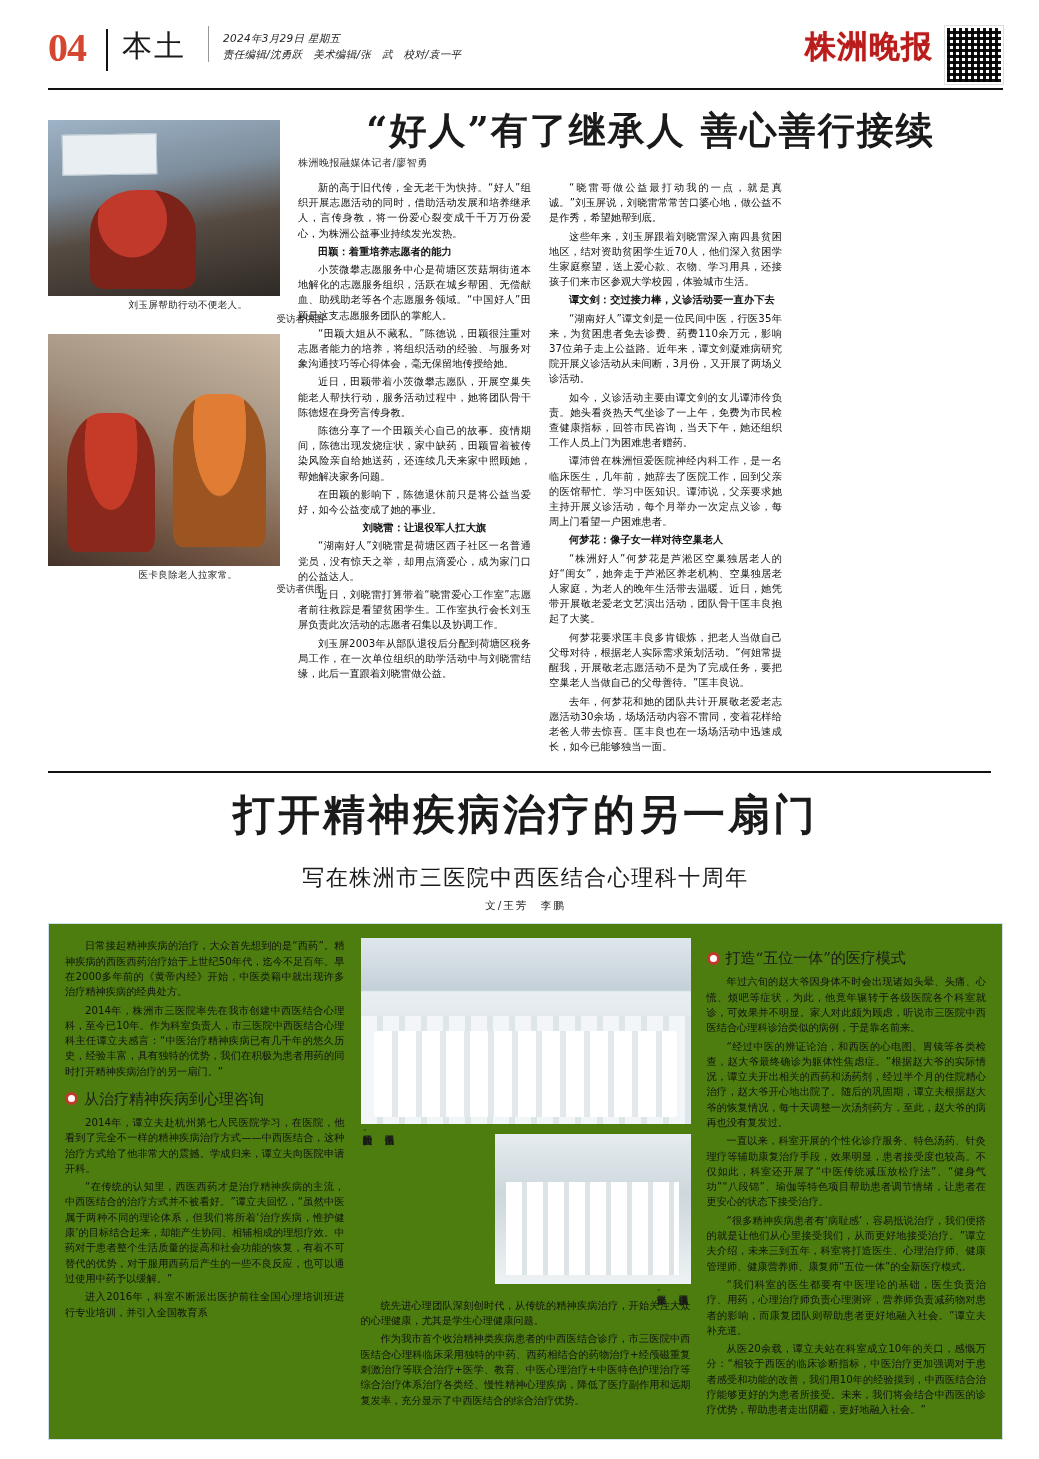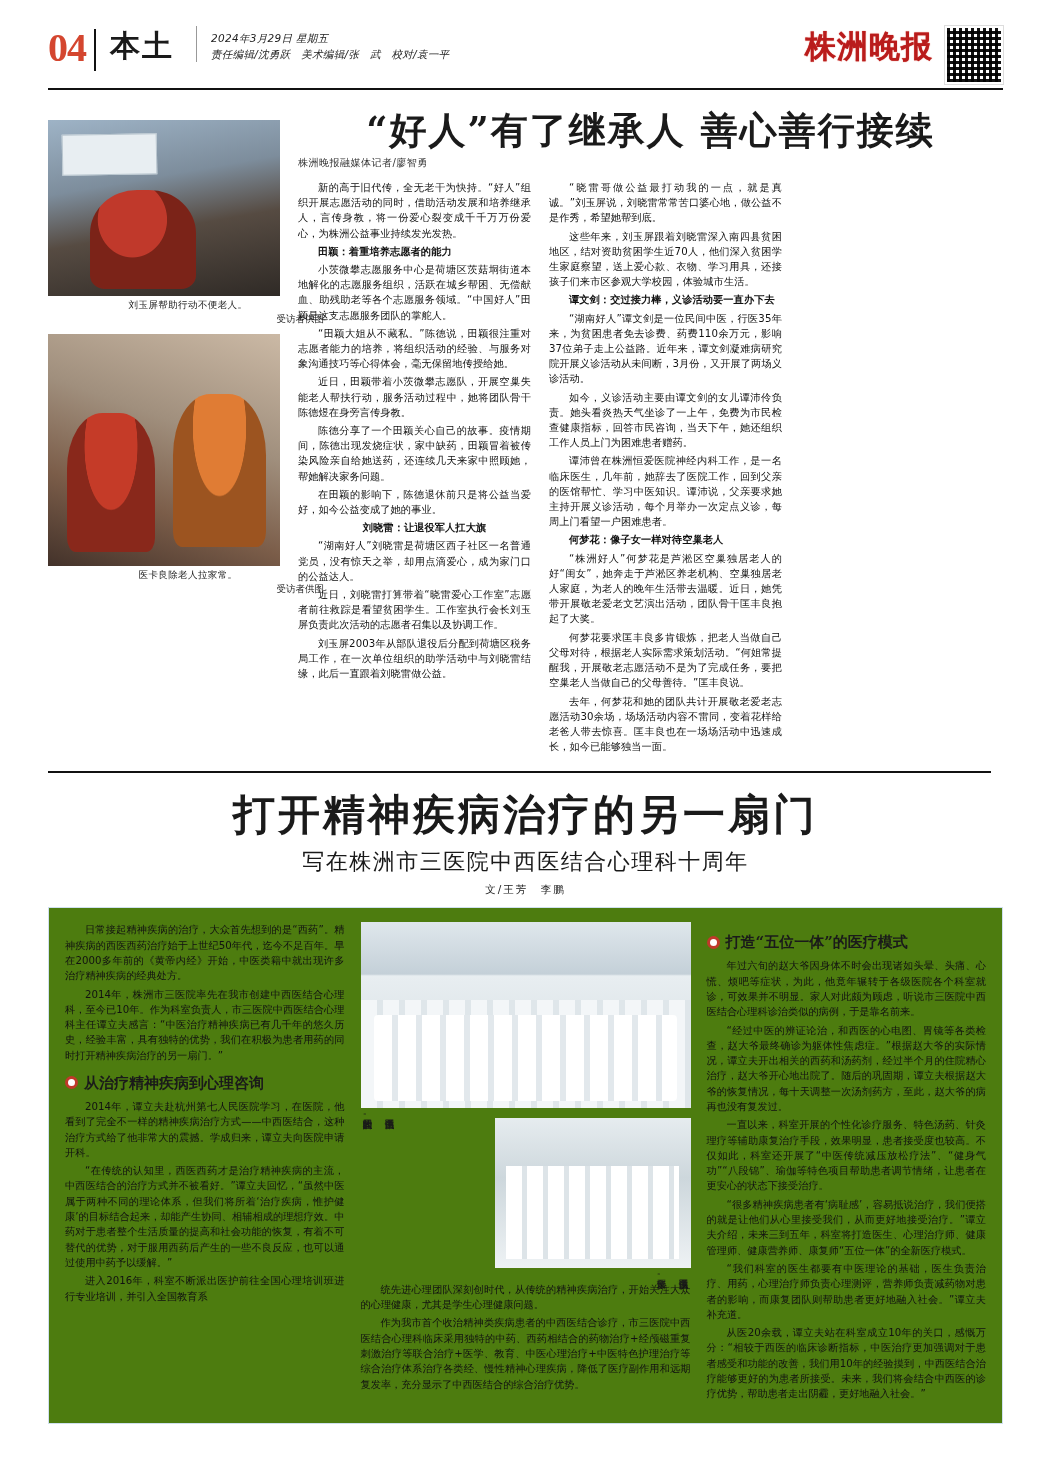--- a/index.html
+++ b/index.html
@@ -26,26 +26,26 @@
     display:flex;
     align-items:flex-start;
   }
   .page-num {
     font-family:"Liberation Serif", serif;
     font-size:40px;
     font-weight:bold;
     color:#d4462f;
     line-height:44px;
     letter-spacing:-1px;
-    margin-right:2px;
+    margin-right:14px;
   }
   .vrule { width:2px; height:42px; background:#111; margin:3px 14px 0 6px; }
   .section-name {
     font-family:"DejaVu Serif", serif;
-    font-weight:bold;
+    font-weight:normal;
     font-size:30px;
     line-height:40px;
     letter-spacing:2px;
   }
   .mast-meta {
     margin-left:22px;
     padding-top:4px;
     font-size:10.5px;
     line-height:16px;
     color:#222;
@@ -179,21 +179,21 @@
     font-size:42px;
     letter-spacing:3px;
     line-height:56px;
   }
   .feature-sub {
     text-align:center;
     font-family:"DejaVu Serif", serif;
     font-size:22px;
     letter-spacing:1.5px;
     line-height:34px;
-    margin-top:2px;
+    margin-top:18px;
   }
   .feature-byline {
     text-align:center;
     font-size:10.5px;
     letter-spacing:2px;
     margin:4px 0 10px;
   }
 
   .feature-body {
     position:relative;
@@ -210,21 +210,21 @@
     line-height:15.3px;
     text-align:justify;
     text-indent:20px;
     color:#111;
   }
   .mid { width:330px; }
 
   .bullet-h {
     display:flex; align-items:center; gap:6px;
     font-family:"DejaVu Serif", serif;
-    font-weight:bold;
+    font-weight:normal;
     font-size:15px;
     line-height:24px;
     margin:8px 0 4px;
   }
   .dot {
     width:13px;height:13px;border-radius:50%;
     background:#c0392b;
     display:inline-block;
     flex:0 0 auto;
     position:relative;

